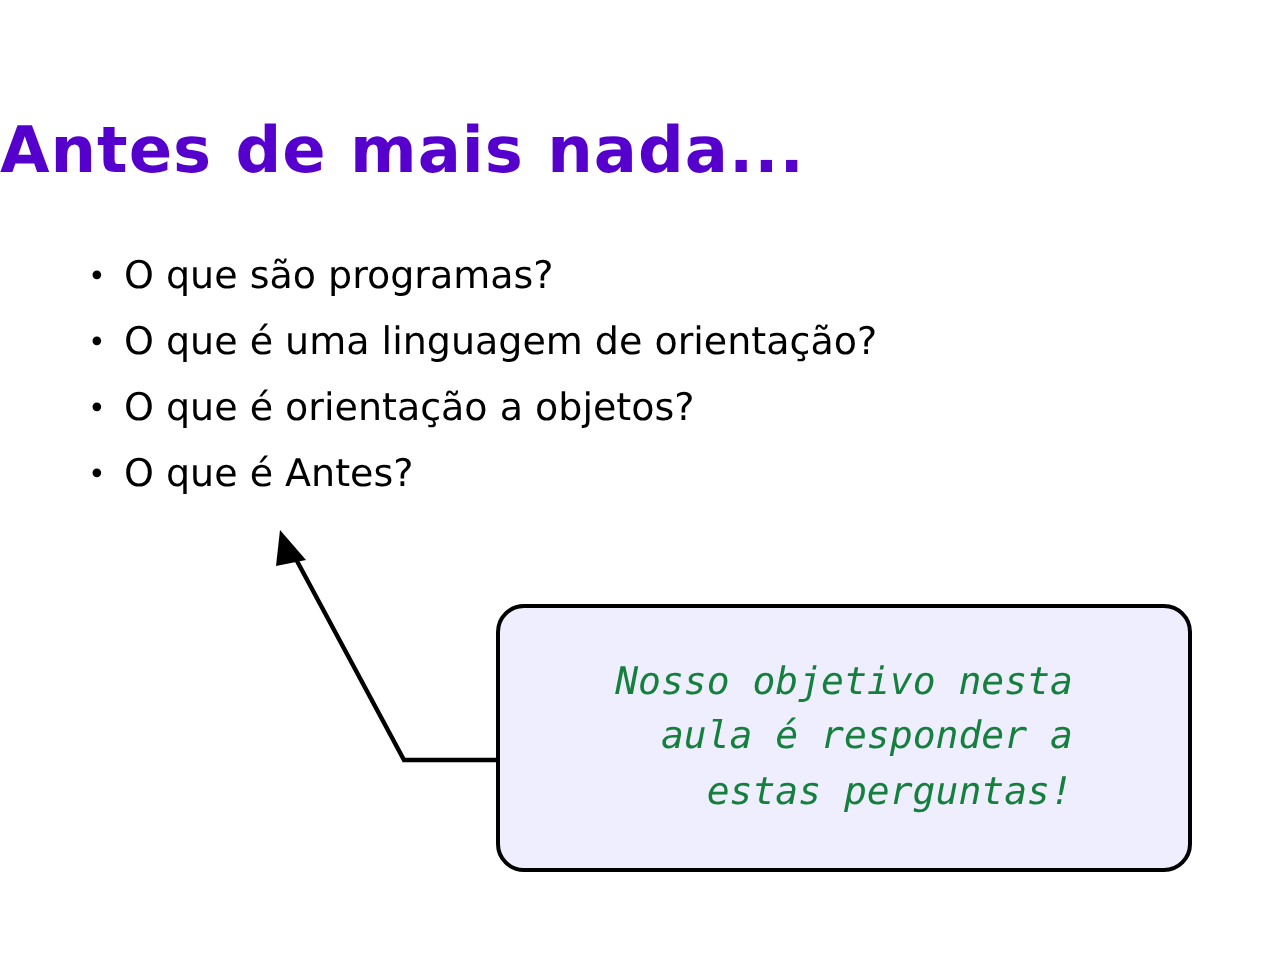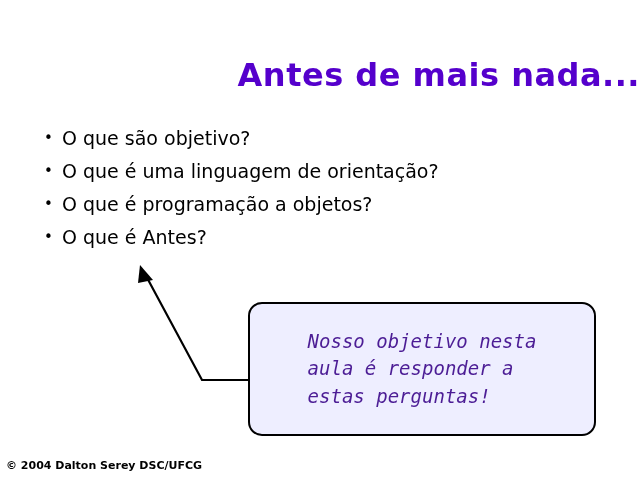--- a/index.html
+++ b/index.html
@@ -19,21 +19,21 @@
     left: 0;
     top: 0;
     width: 640px;
     height: 480px;
   }
   .slide-title {
     position: absolute;
     left: 0;
     top: 56px;
     width: 640px;
-    text-align: right;
+    text-align: left;
     font-size: 32px;
     font-weight: bold;
     color: #5500cc;
     letter-spacing: 0.5px;
   }
   .bullets {
     position: absolute;
     left: 44px;
     top: 128px;
     width: 560px;
@@ -67,22 +67,22 @@
     border-radius: 14px;
     background: #eeeeff;
     display: flex;
     align-items: center;
     justify-content: center;
   }
   .callout-text {
     font-family: "DejaVu Sans Mono", monospace;
     font-style: italic;
     font-size: 19px;
-    color: #4c1d95;
-    text-align: left;
+    color: #15803d;
+    text-align: right;
     line-height: 1.45;
     padding: 0 8px;
     white-space: pre-line;
   }
   .arrow-svg {
     position: absolute;
     left: 120px;
     top: 262px;
     width: 140px;
     height: 130px;
@@ -100,42 +100,41 @@
 </head>
 <body>
 
 <div class="slide">
 
   <div class="slide-title">Antes de mais nada...</div>
 
   <div class="bullets">
     <div class="bullet">
       <span class="bullet-dot">•</span>
-      <span class="bullet-text">O que são objetivo?</span>
+      <span class="bullet-text">O que são programas?</span>
     </div>
     <div class="bullet">
       <span class="bullet-dot">•</span>
       <span class="bullet-text">O que é uma linguagem de orientação?</span>
     </div>
     <div class="bullet">
       <span class="bullet-dot">•</span>
-      <span class="bullet-text">O que é programação a objetos?</span>
+      <span class="bullet-text">O que é orientação a objetos?</span>
     </div>
     <div class="bullet">
       <span class="bullet-dot">•</span>
       <span class="bullet-text">O que é Antes?</span>
     </div>
   </div>
 
   <svg class="arrow-svg" viewBox="0 0 140 130">
     <polyline points="128,118 82,118 25,12" fill="none" stroke="#000000" stroke-width="2.2"></polyline>
     <polygon points="20,3 33,18 18,21" fill="#000000"></polygon>
   </svg>
 
   <div class="callout">
     <div class="callout-text">Nosso objetivo nesta
 aula é responder a
 estas perguntas!</div>
   </div>
 
-  <div class="footer">© 2004 Dalton Serey DSC/UFCG</div>
 
 </div>
 
 </body></html>

